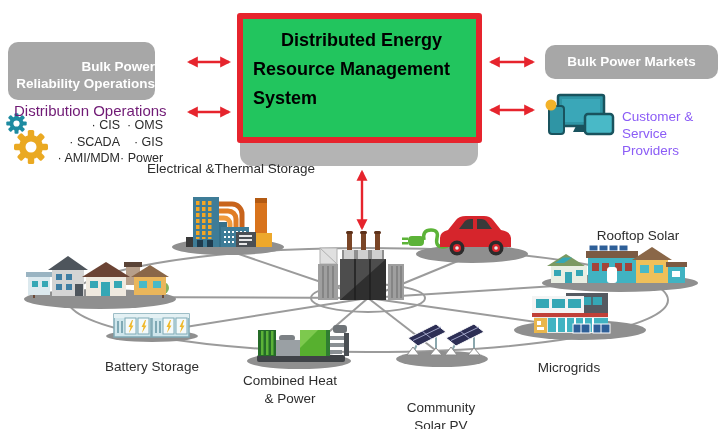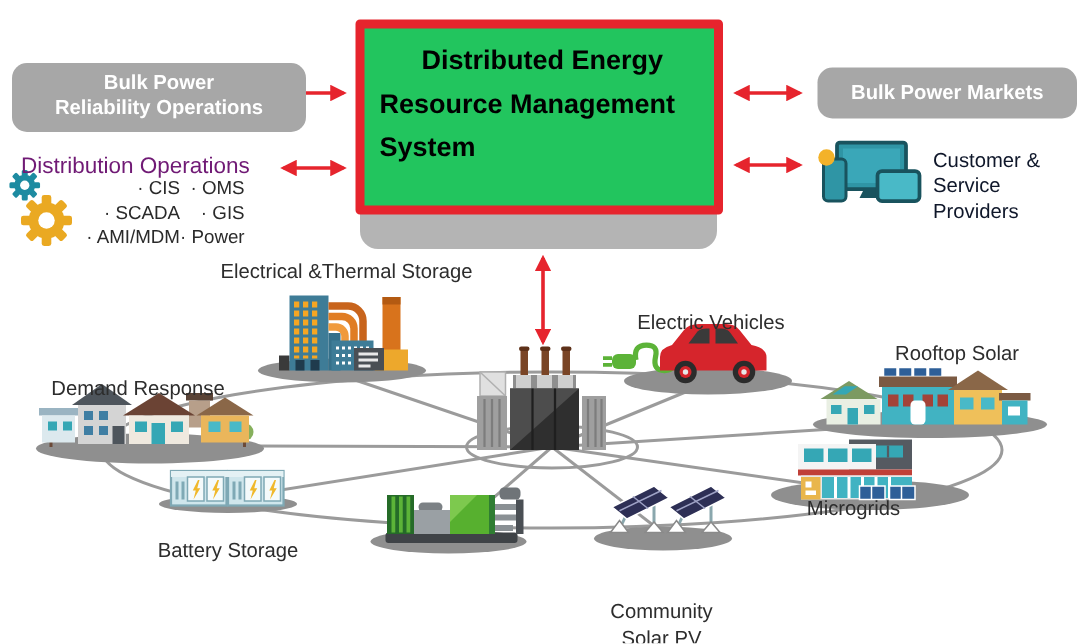--- a/index.html
+++ b/index.html
@@ -1,44 +1,44 @@
 <!DOCTYPE html>
 <html style="--accent-red: #e6242d; --box-gray: #a7a7a7; --line-gray: #9b9b9b;"><head>
 <meta charset="utf-8">
 <style>
   html,body{margin:0;padding:0;background:#fff;}
   #canvas{position:relative;width:725px;height:429px;background:#fff;overflow:hidden;
           font-family:"Liberation Sans",sans-serif;}
   #net{position:absolute;left:0;top:0;z-index:2;}
   .graybox{position:absolute;background:var(--box-gray,#a7a7a7);color:#fff;font-weight:bold;
            border-radius:10px;text-align:center;z-index:3;white-space:pre-line;}
-  #box-reliability{left:8px;top:42px;width:196px;height:42px;font-size:13.5px;line-height:17px;padding-top:4px;}
+  #box-reliability{left:8px;top:42px;width:147px;height:42px;font-size:13.5px;line-height:17px;padding-top:16px;text-align:right;}
   #box-markets{left:545px;top:45px;width:173px;height:34px;font-size:13.5px;line-height:34px;border-radius:10px;}
   #redbox-shadow{position:absolute;left:240px;top:45px;width:238px;height:121px;background:#b4b4b4;
            border-radius:12px;z-index:1;}
   #redbox{position:absolute;left:237px;top:13px;width:233px;height:118px;background:#22c55e;
            border:6px solid var(--accent-red,#e6242d);border-radius:3px;z-index:3;}
   #redbox-title{font-weight:bold;font-size:18px;line-height:29px;color:#000;padding:7px 4px 0 10px;
            text-indent:28px;white-space:pre-line;}
   #dist-ops-title{position:absolute;left:14px;top:102px;font-size:15px;color:#701a75;z-index:3;}
   #dist-ops-list{position:absolute;left:56px;top:118px;z-index:3;display:grid;
            grid-template-columns:64px auto;grid-auto-rows:16.5px;font-size:12.5px;color:#2a2a2a;text-align:right;}
   .dist-item::before{content:"· ";}
-  #customer-label{position:absolute;left:622px;top:98px;font-size:13.5px;line-height:17px;color:#0f172a;
+  #customer-label{position:absolute;left:622px;top:108px;font-size:13.5px;line-height:17px;color:#8b5cf6;
            white-space:pre-line;z-index:3;}
   .nlabel{position:absolute;transform:translateX(-50%);text-align:center;font-size:13.5px;
            line-height:18px;color:#2d2d2d;white-space:pre-line;z-index:4;}
-  #lbl-ets{left:231px;top:172px;}
+  #lbl-ets{left:231px;top:160px;}
   #lbl-ev{left:474px;top:206px;}
   #lbl-roof{left:618px;top:227px;margin-left:20px;}
   #lbl-demand{left:92px;top:250px;}
   #lbl-batt{left:152px;top:358px;}
   #lbl-chp{left:290px;top:372px;}
   #lbl-community{left:441px;top:369px;margin-top:30px;}
-  #lbl-micro{left:569px;top:330px;}
+  #lbl-micro{left:569px;top:359px;}
 </style>
 </head>
 <body>
 
 <div id="canvas">
 
   <div id="redbox-shadow"></div>
 
   <svg id="net" width="725" height="429" viewBox="0 0 725 429">
     <defs>
@@ -384,20 +384,20 @@
     <span class="dist-item">SCADA</span>
     <span class="dist-item">GIS</span>
     <span class="dist-item">AMI/MDM</span>
     <span class="dist-item">Power</span>
   </div>
 
   <div id="customer-label">Customer &amp;
 Service Providers</div>
 
   <div id="lbl-ets" class="nlabel">Electrical &amp;Thermal Storage</div>
-  <div id="lbl-ev" class="nlabel">Electric Vehicles</div>
   <div id="lbl-roof" class="nlabel">Rooftop Solar</div>
-  <div id="lbl-demand" class="nlabel">Demand Response</div>
   <div id="lbl-batt" class="nlabel">Battery Storage</div>
+  <div id="lbl-chp" class="nlabel">Combined Heat
+&amp; Power</div>
   <div id="lbl-community" class="nlabel">Community
 Solar PV</div>
   <div id="lbl-micro" class="nlabel">Microgrids</div>
 </div>
 
 </body></html>

